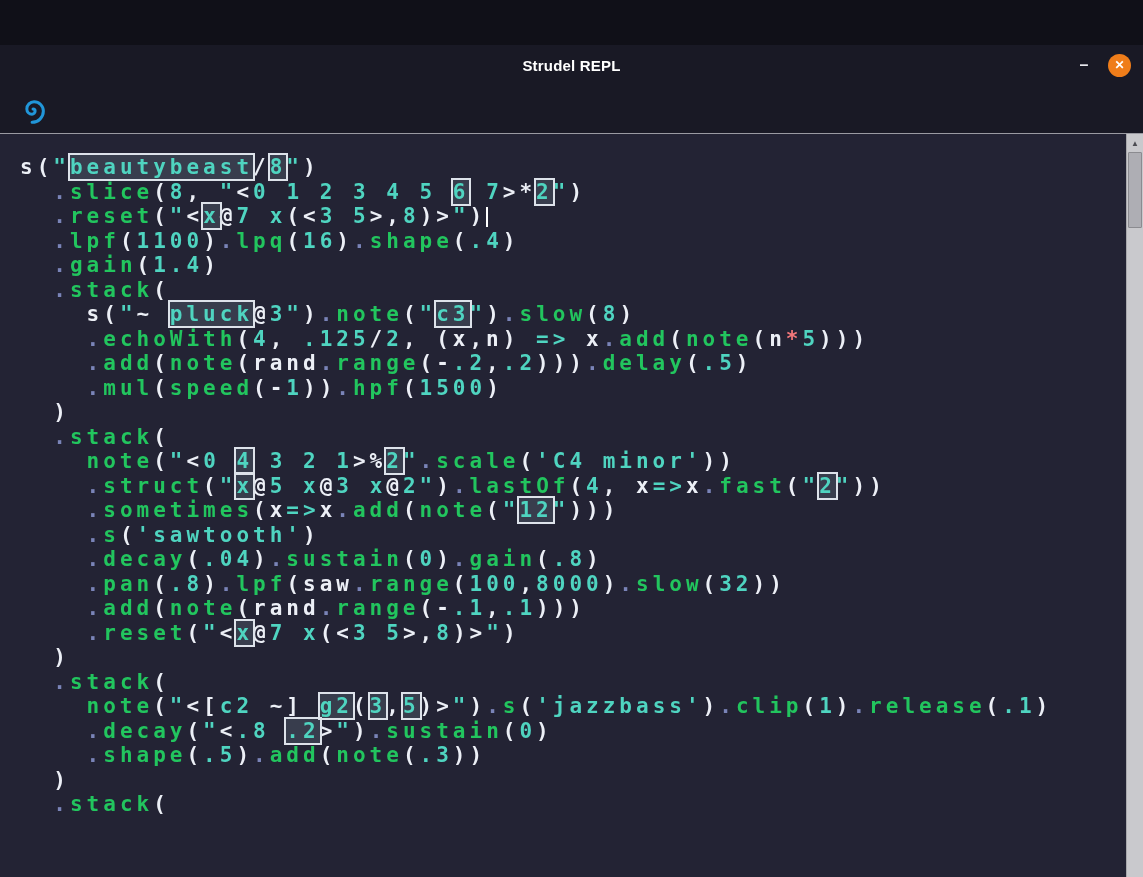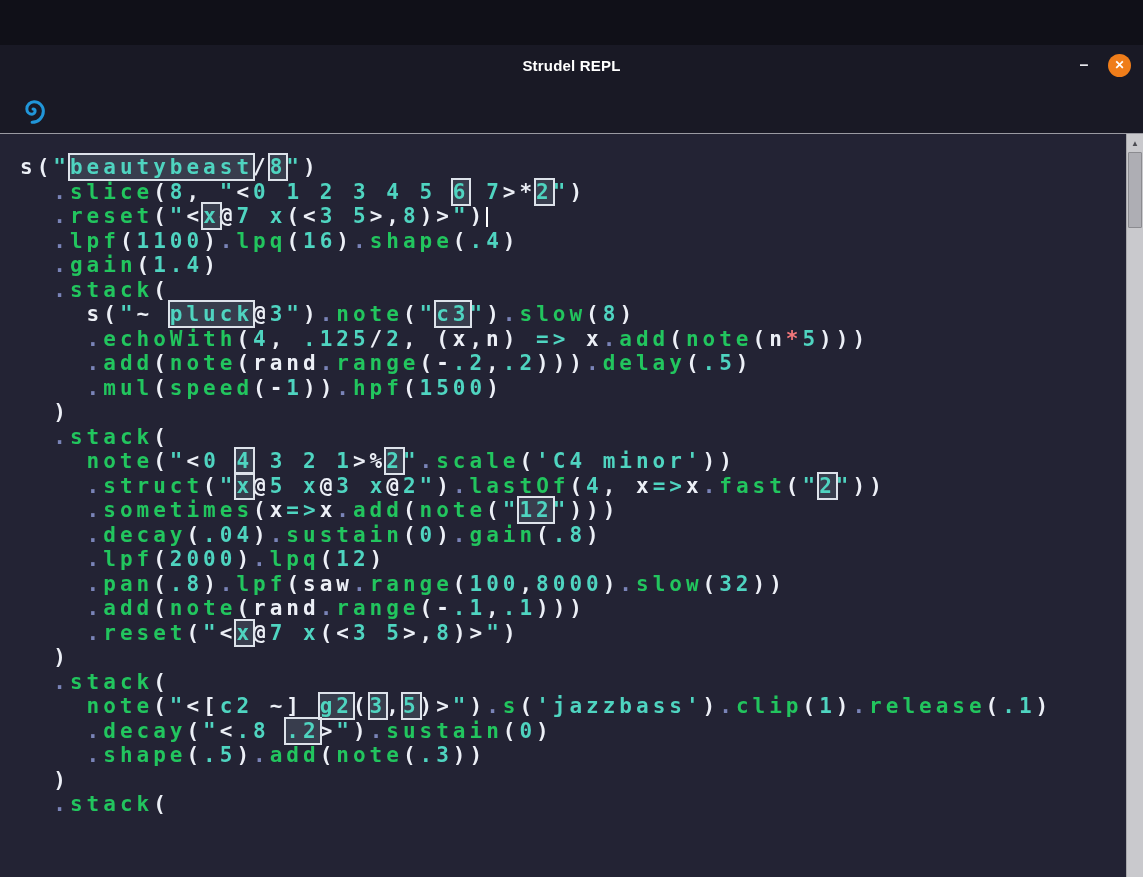--- a/index.html
+++ b/index.html
@@ -86,22 +86,22 @@
           <div class="line"><span class="tok-w">  </span><span class="tok-d">.</span><span class="tok-f">stack</span><span class="tok-w">(</span></div>
           <div class="line"><span class="tok-w">    </span><span class="tok-w">s(</span><span class="tok-t">"</span><span class="tok-w">~ </span><span class="tok-t boxed">pluck</span><span class="tok-w">@</span><span class="tok-t">3</span><span class="tok-t">"</span><span class="tok-w">)</span><span class="tok-d">.</span><span class="tok-f">note</span><span class="tok-w">(</span><span class="tok-t">"</span><span class="tok-t boxed">c3</span><span class="tok-t">"</span><span class="tok-w">)</span><span class="tok-d">.</span><span class="tok-f">slow</span><span class="tok-w">(</span><span class="tok-t">8</span><span class="tok-w">)</span></div>
           <div class="line"><span class="tok-w">    </span><span class="tok-d">.</span><span class="tok-f">echoWith</span><span class="tok-w">(</span><span class="tok-t">4</span><span class="tok-w">, </span><span class="tok-t">.125</span><span class="tok-w">/</span><span class="tok-t">2</span><span class="tok-w">, (x,n) </span><span class="tok-t">=&gt;</span><span class="tok-w"> x</span><span class="tok-d">.</span><span class="tok-f">add</span><span class="tok-w">(</span><span class="tok-f">note</span><span class="tok-w">(</span><span class="tok-w">n</span><span class="tok-r">*</span><span class="tok-t">5</span><span class="tok-w">)))</span></div>
           <div class="line"><span class="tok-w">    </span><span class="tok-d">.</span><span class="tok-f">add</span><span class="tok-w">(</span><span class="tok-f">note</span><span class="tok-w">(</span><span class="tok-w">rand</span><span class="tok-d">.</span><span class="tok-f">range</span><span class="tok-w">(-</span><span class="tok-t">.2</span><span class="tok-w">,</span><span class="tok-t">.2</span><span class="tok-w">)))</span><span class="tok-d">.</span><span class="tok-f">delay</span><span class="tok-w">(</span><span class="tok-t">.5</span><span class="tok-w">)</span></div>
           <div class="line"><span class="tok-w">    </span><span class="tok-d">.</span><span class="tok-f">mul</span><span class="tok-w">(</span><span class="tok-f">speed</span><span class="tok-w">(-</span><span class="tok-t">1</span><span class="tok-w">))</span><span class="tok-d">.</span><span class="tok-f">hpf</span><span class="tok-w">(</span><span class="tok-t">1500</span><span class="tok-w">)</span></div>
           <div class="line"><span class="tok-w">  )</span></div>
           <div class="line"><span class="tok-w">  </span><span class="tok-d">.</span><span class="tok-f">stack</span><span class="tok-w">(</span></div>
           <div class="line"><span class="tok-w">    </span><span class="tok-f">note</span><span class="tok-w">(</span><span class="tok-t">"</span><span class="tok-w">&lt;</span><span class="tok-t">0 </span><span class="tok-t boxed">4</span><span class="tok-w"> </span><span class="tok-t">3 2 1</span><span class="tok-w">&gt;%</span><span class="tok-t boxed">2</span><span class="tok-t">"</span><span class="tok-d">.</span><span class="tok-f">scale</span><span class="tok-w">(</span><span class="tok-t">'C4 minor'</span><span class="tok-w">))</span></div>
           <div class="line"><span class="tok-w">    </span><span class="tok-d">.</span><span class="tok-f">struct</span><span class="tok-w">(</span><span class="tok-t">"</span><span class="tok-t boxed">x</span><span class="tok-w">@</span><span class="tok-t">5 </span><span class="tok-t">x</span><span class="tok-w">@</span><span class="tok-t">3 </span><span class="tok-t">x</span><span class="tok-w">@</span><span class="tok-t">2</span><span class="tok-t">"</span><span class="tok-w">)</span><span class="tok-d">.</span><span class="tok-f">lastOf</span><span class="tok-w">(</span><span class="tok-t">4</span><span class="tok-w">, x</span><span class="tok-t">=&gt;</span><span class="tok-w">x</span><span class="tok-d">.</span><span class="tok-f">fast</span><span class="tok-w">(</span><span class="tok-t">"</span><span class="tok-t boxed">2</span><span class="tok-t">"</span><span class="tok-w">))</span></div>
           <div class="line"><span class="tok-w">    </span><span class="tok-d">.</span><span class="tok-f">sometimes</span><span class="tok-w">(x</span><span class="tok-t">=&gt;</span><span class="tok-w">x</span><span class="tok-d">.</span><span class="tok-f">add</span><span class="tok-w">(</span><span class="tok-f">note</span><span class="tok-w">(</span><span class="tok-t">"</span><span class="tok-t boxed">12</span><span class="tok-t">"</span><span class="tok-w">)))</span></div>
+          <div class="line"><span class="tok-w">    </span><span class="tok-d">.</span><span class="tok-f">s</span><span class="tok-w">(</span><span class="tok-t">'sawtooth'</span><span class="tok-w">)</span></div>
           <div class="line"><span class="tok-w">    </span><span class="tok-d">.</span><span class="tok-f">decay</span><span class="tok-w">(</span><span class="tok-t">.04</span><span class="tok-w">)</span><span class="tok-d">.</span><span class="tok-f">sustain</span><span class="tok-w">(</span><span class="tok-t">0</span><span class="tok-w">)</span><span class="tok-d">.</span><span class="tok-f">gain</span><span class="tok-w">(</span><span class="tok-t">.8</span><span class="tok-w">)</span></div>
-          <div class="line"><span class="tok-w">    </span><span class="tok-d">.</span><span class="tok-f">lpf</span><span class="tok-w">(</span><span class="tok-t">2000</span><span class="tok-w">)</span><span class="tok-d">.</span><span class="tok-f">lpq</span><span class="tok-w">(</span><span class="tok-t">12</span><span class="tok-w">)</span></div>
           <div class="line"><span class="tok-w">    </span><span class="tok-d">.</span><span class="tok-f">pan</span><span class="tok-w">(</span><span class="tok-t">.8</span><span class="tok-w">)</span><span class="tok-d">.</span><span class="tok-f">lpf</span><span class="tok-w">(</span><span class="tok-w">saw</span><span class="tok-d">.</span><span class="tok-f">range</span><span class="tok-w">(</span><span class="tok-t">100</span><span class="tok-w">,</span><span class="tok-t">8000</span><span class="tok-w">)</span><span class="tok-d">.</span><span class="tok-f">slow</span><span class="tok-w">(</span><span class="tok-t">32</span><span class="tok-w">))</span></div>
           <div class="line"><span class="tok-w">    </span><span class="tok-d">.</span><span class="tok-f">add</span><span class="tok-w">(</span><span class="tok-f">note</span><span class="tok-w">(</span><span class="tok-w">rand</span><span class="tok-d">.</span><span class="tok-f">range</span><span class="tok-w">(-</span><span class="tok-t">.1</span><span class="tok-w">,</span><span class="tok-t">.1</span><span class="tok-w">)))</span></div>
           <div class="line"><span class="tok-w">    </span><span class="tok-d">.</span><span class="tok-f">reset</span><span class="tok-w">(</span><span class="tok-t">"</span><span class="tok-w">&lt;</span><span class="tok-t boxed">x</span><span class="tok-w">@</span><span class="tok-t">7</span><span class="tok-w"> </span><span class="tok-t">x</span><span class="tok-w">(&lt;</span><span class="tok-t">3</span><span class="tok-w"> </span><span class="tok-t">5</span><span class="tok-w">&gt;,</span><span class="tok-t">8</span><span class="tok-w">)&gt;</span><span class="tok-t">"</span><span class="tok-w">)</span></div>
           <div class="line"><span class="tok-w">  )</span></div>
           <div class="line"><span class="tok-w">  </span><span class="tok-d">.</span><span class="tok-f">stack</span><span class="tok-w">(</span></div>
           <div class="line"><span class="tok-w">    </span><span class="tok-f">note</span><span class="tok-w">(</span><span class="tok-t">"</span><span class="tok-w">&lt;[</span><span class="tok-t">c2</span><span class="tok-w"> ~] </span><span class="tok-t boxed">g2</span><span class="tok-w">(</span><span class="tok-t boxed">3</span><span class="tok-w">,</span><span class="tok-t boxed">5</span><span class="tok-w">)&gt;</span><span class="tok-t">"</span><span class="tok-w">)</span><span class="tok-d">.</span><span class="tok-f">s</span><span class="tok-w">(</span><span class="tok-t">'jazzbass'</span><span class="tok-w">)</span><span class="tok-d">.</span><span class="tok-f">clip</span><span class="tok-w">(</span><span class="tok-t">1</span><span class="tok-w">)</span><span class="tok-d">.</span><span class="tok-f">release</span><span class="tok-w">(</span><span class="tok-t">.1</span><span class="tok-w">)</span></div>
           <div class="line"><span class="tok-w">    </span><span class="tok-d">.</span><span class="tok-f">decay</span><span class="tok-w">(</span><span class="tok-t">"</span><span class="tok-w">&lt;</span><span class="tok-t">.8 </span><span class="tok-t boxed">.2</span><span class="tok-w">&gt;</span><span class="tok-t">"</span><span class="tok-w">)</span><span class="tok-d">.</span><span class="tok-f">sustain</span><span class="tok-w">(</span><span class="tok-t">0</span><span class="tok-w">)</span></div>
           <div class="line"><span class="tok-w">    </span><span class="tok-d">.</span><span class="tok-f">shape</span><span class="tok-w">(</span><span class="tok-t">.5</span><span class="tok-w">)</span><span class="tok-d">.</span><span class="tok-f">add</span><span class="tok-w">(</span><span class="tok-f">note</span><span class="tok-w">(</span><span class="tok-t">.3</span><span class="tok-w">))</span></div>
           <div class="line"><span class="tok-w">  )</span></div>
           <div class="line"><span class="tok-w">  </span><span class="tok-d">.</span><span class="tok-f">stack</span><span class="tok-w">(</span></div>

